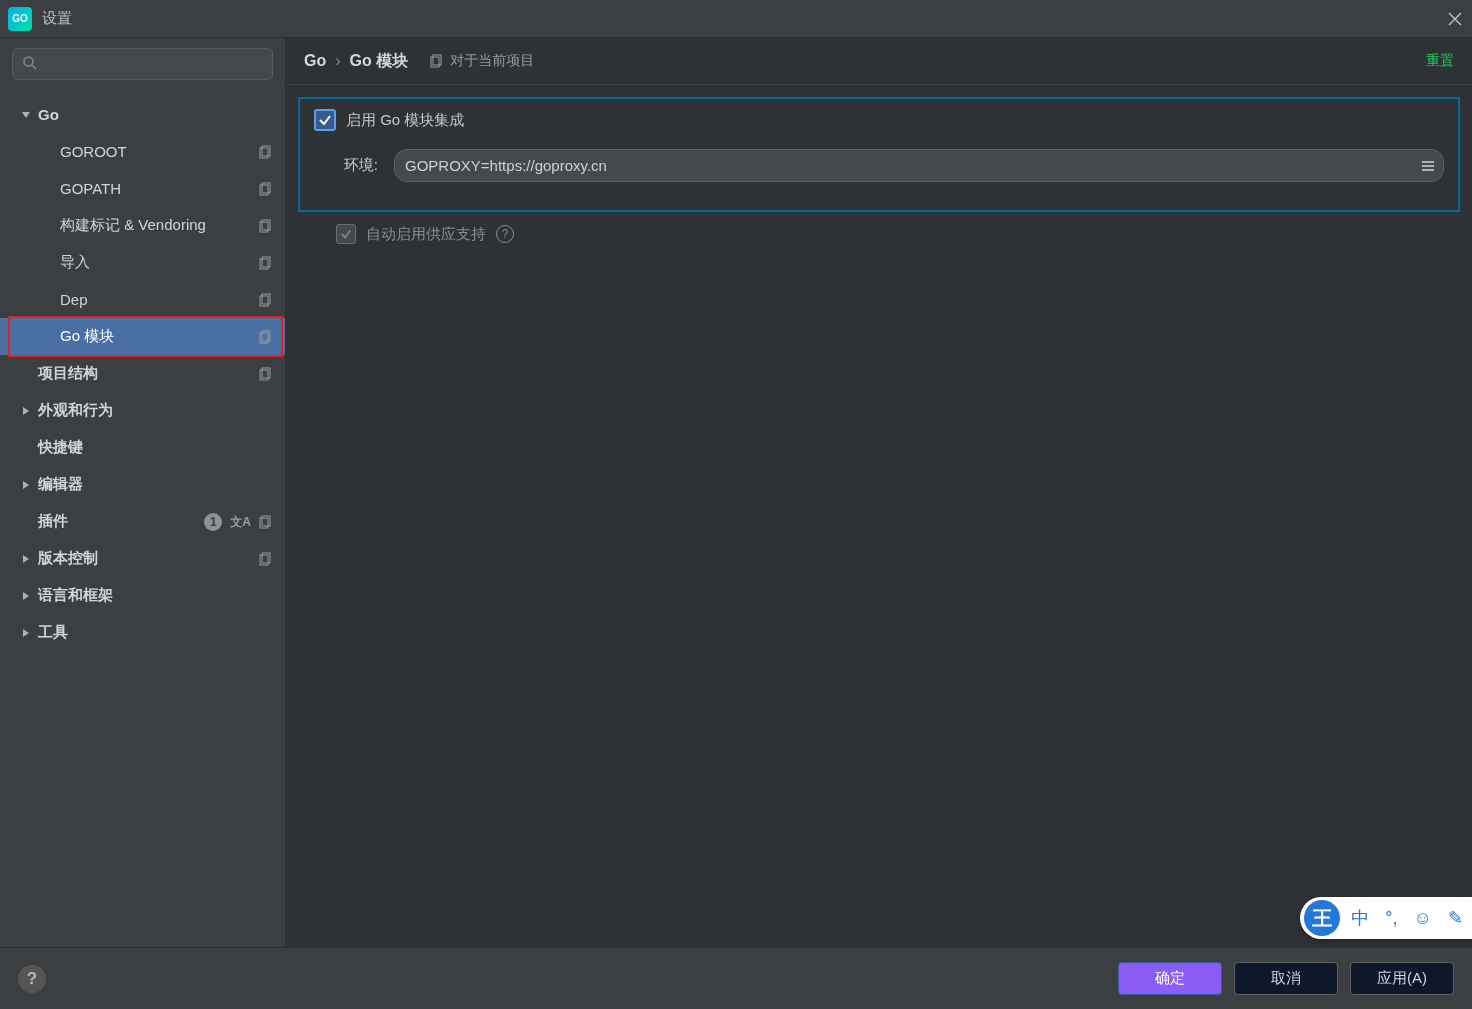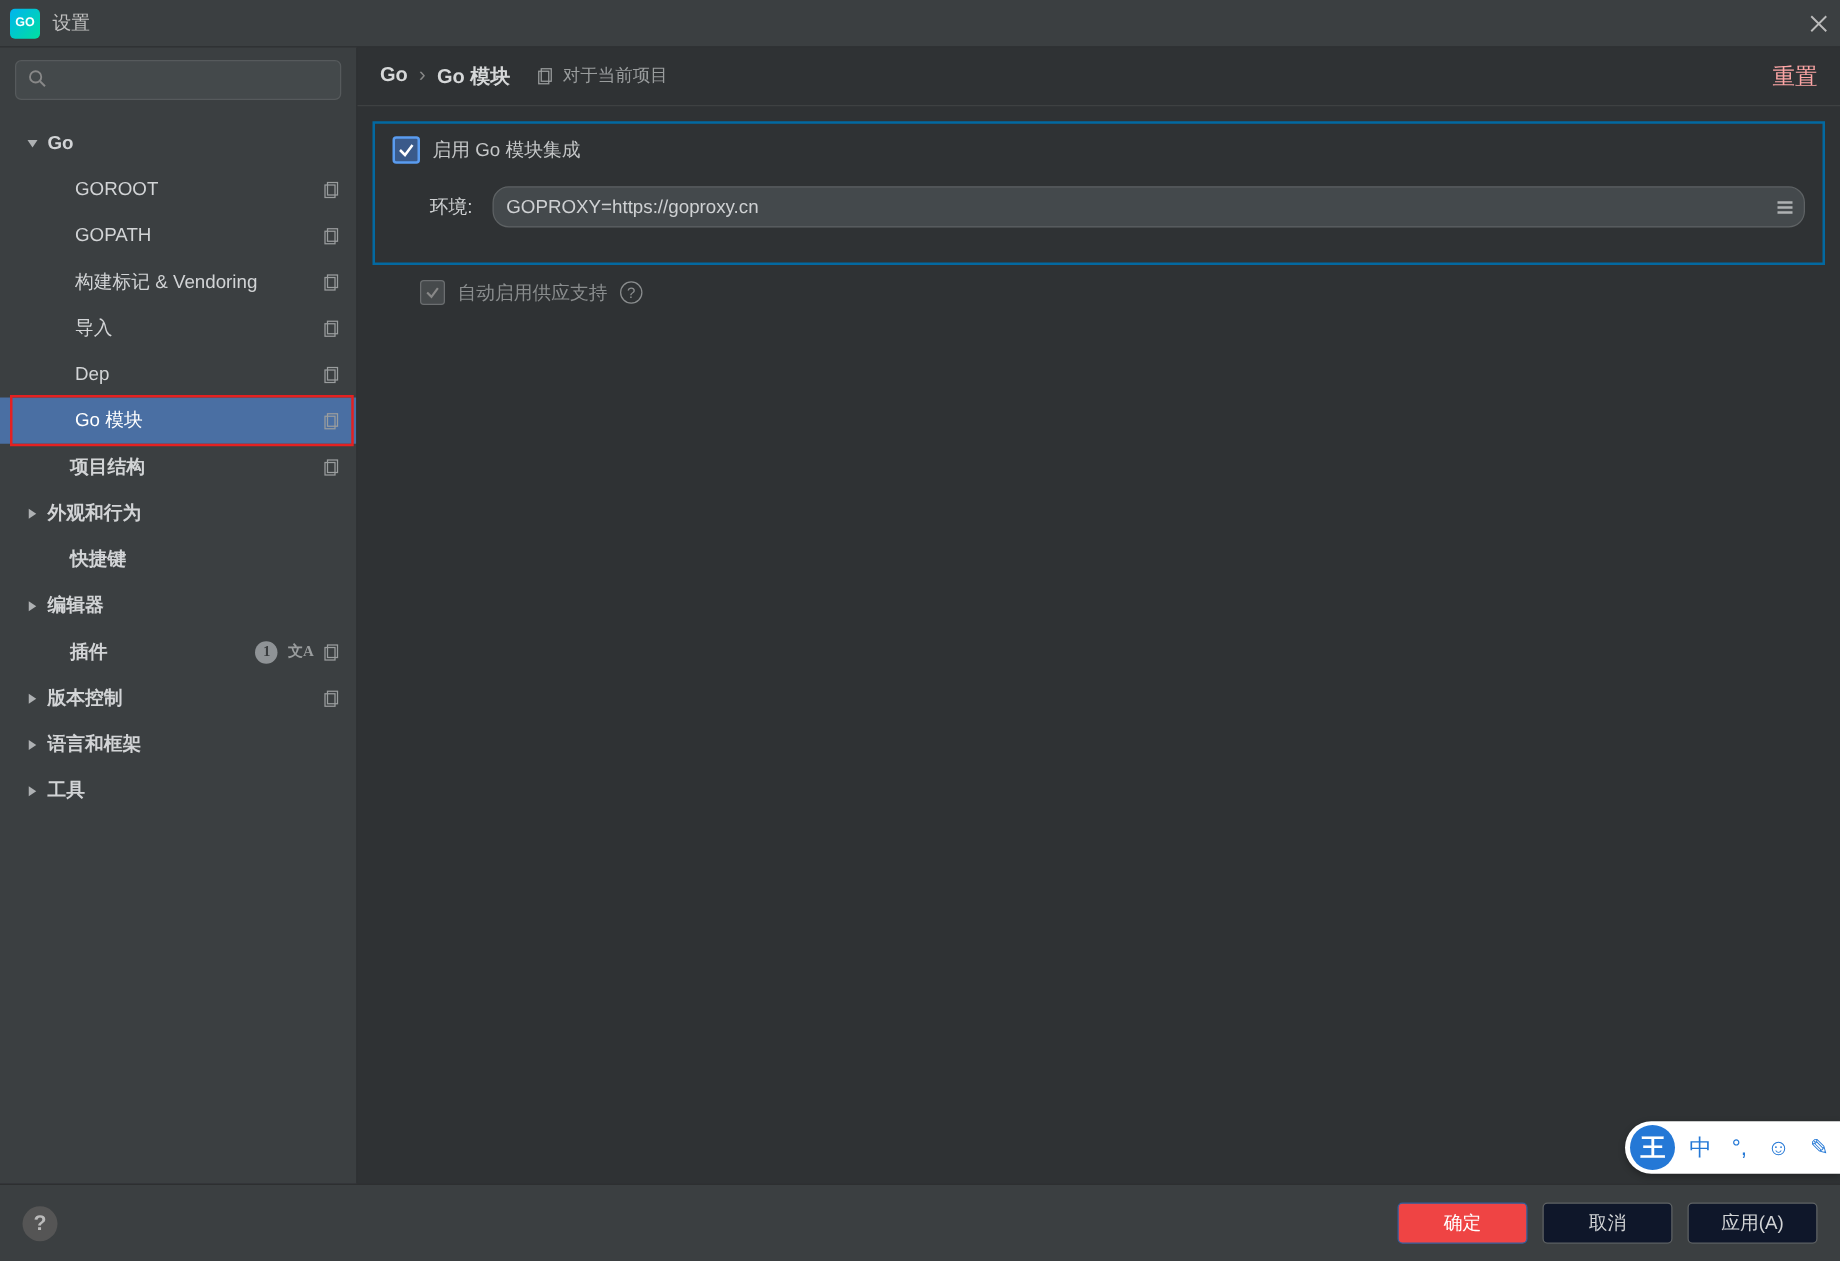--- a/index.html
+++ b/index.html
@@ -76,21 +76,21 @@
   position: relative;
 }
 .tree-row .caret {
   width: 16px; height: 16px; margin-right: 4px;
   display: inline-flex; align-items: center; justify-content: center;
   color: #aeb1b3;
 }
 .tree-row .caret svg { width: 10px; height: 10px; }
 .tree-row.level1 { font-weight: 600; padding-left: 18px; }
 .tree-row.level2 { font-weight: 400; padding-left: 60px; }
-.tree-row.level1.no-caret { padding-left: 56px; font-family: Liberation Serif, serif; }
+.tree-row.level1.no-caret { padding-left: 38px; }
 .tree-row .badge-right {
   margin-left: auto; display: flex; gap: 8px; align-items: center;
 }
 .copy-icon { color: #9a9d9e; }
 .circle-badge {
   width: 18px; height: 18px; border-radius: 50%;
   background: #8f9396; color: #3a3d3f;
   display: inline-flex; align-items: center; justify-content: center;
   font-size: 12px; font-weight: bold;
 }
@@ -117,21 +117,21 @@
   border-bottom: 1px solid #3e4142;
   font-size: 16px;
 }
 .breadcrumb .bc-item { color: #d6d8d9; font-weight: 600; }
 .breadcrumb .bc-sep { margin: 0 9px; color: #888; }
 .breadcrumb .scope {
   margin-left: 22px; color: #9a9d9e; font-size: 14px;
   display: flex; align-items: center; gap: 6px;
 }
 .breadcrumb .reset {
-  margin-left: auto; color: #fca5a5; font-size: 18px;
+  margin-left: auto; color: #22c55e; font-size: 14px;
 }
 .form-panel {
   padding: 12px 12px;
   margin: 0;
 }
 .highlight-box {
   border: 2px solid #0369a1;
   padding: 10px 14px 18px 14px;
 }
 .check-row {
@@ -237,21 +237,21 @@
   height: 33px; min-width: 104px;
   border-radius: 4px;
   border: 1px solid #5e6264;
   background: #0f172a;
   color: #d2d4d6;
   font-size: 15px;
   display: inline-flex; align-items: center; justify-content: center;
   padding: 0 14px;
 }
 .btn.primary {
-  background: #ef4444;
+  background: #8b5cf6;
   border-color: #355f9d;
   color: #fff;
 }
 svg { display: block; }
 </style>
 </head>
 <body>
 
 <div class="titlebar">
   <div class="app-icon">GO</div>

